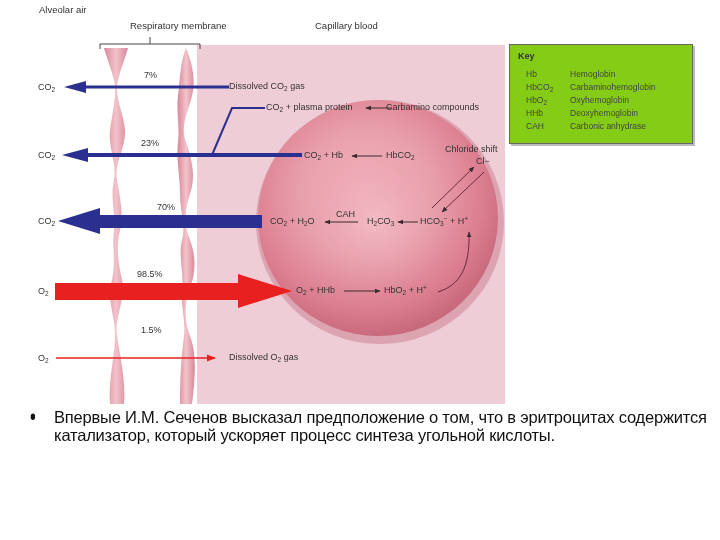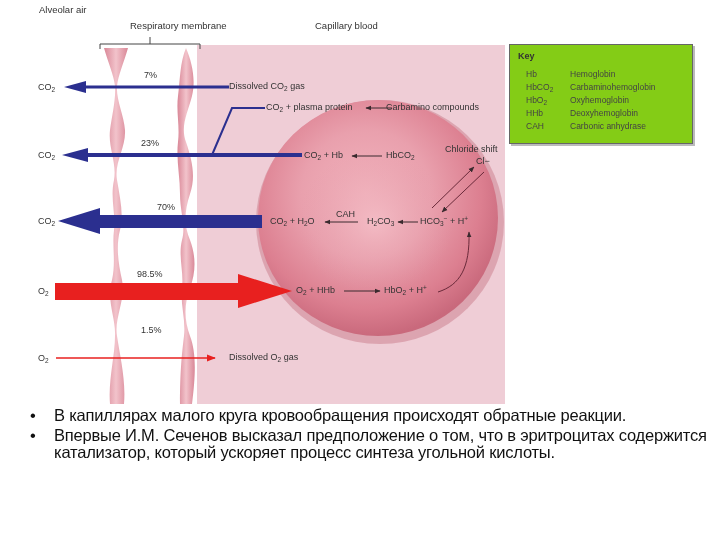--- a/index.html
+++ b/index.html
@@ -142,19 +142,18 @@
     <span class="abbr">HHb</span><span>Deoxyhemoglobin</span>
   </div>
   <div class="key-row" style="top:76px;">
     <span class="abbr">CAH</span><span>Carbonic anhydrase</span>
   </div>
 </div>
 
 <div id="bullets" class="abs">
   <div class="bullet">
     <span class="dot">•</span>
-    <span>В капиллярах малого круга кровообращения происходят обратные реакции.</span>
   </div>
   <div class="bullet">
     <span class="dot">•</span>
     <span>Впервые И.М. Сеченов высказал предположение о том, что в эритроцитах содержится катализатор, который ускоряет процесс синтеза угольной кислоты.</span>
   </div>
 </div>
 
 </body></html>

